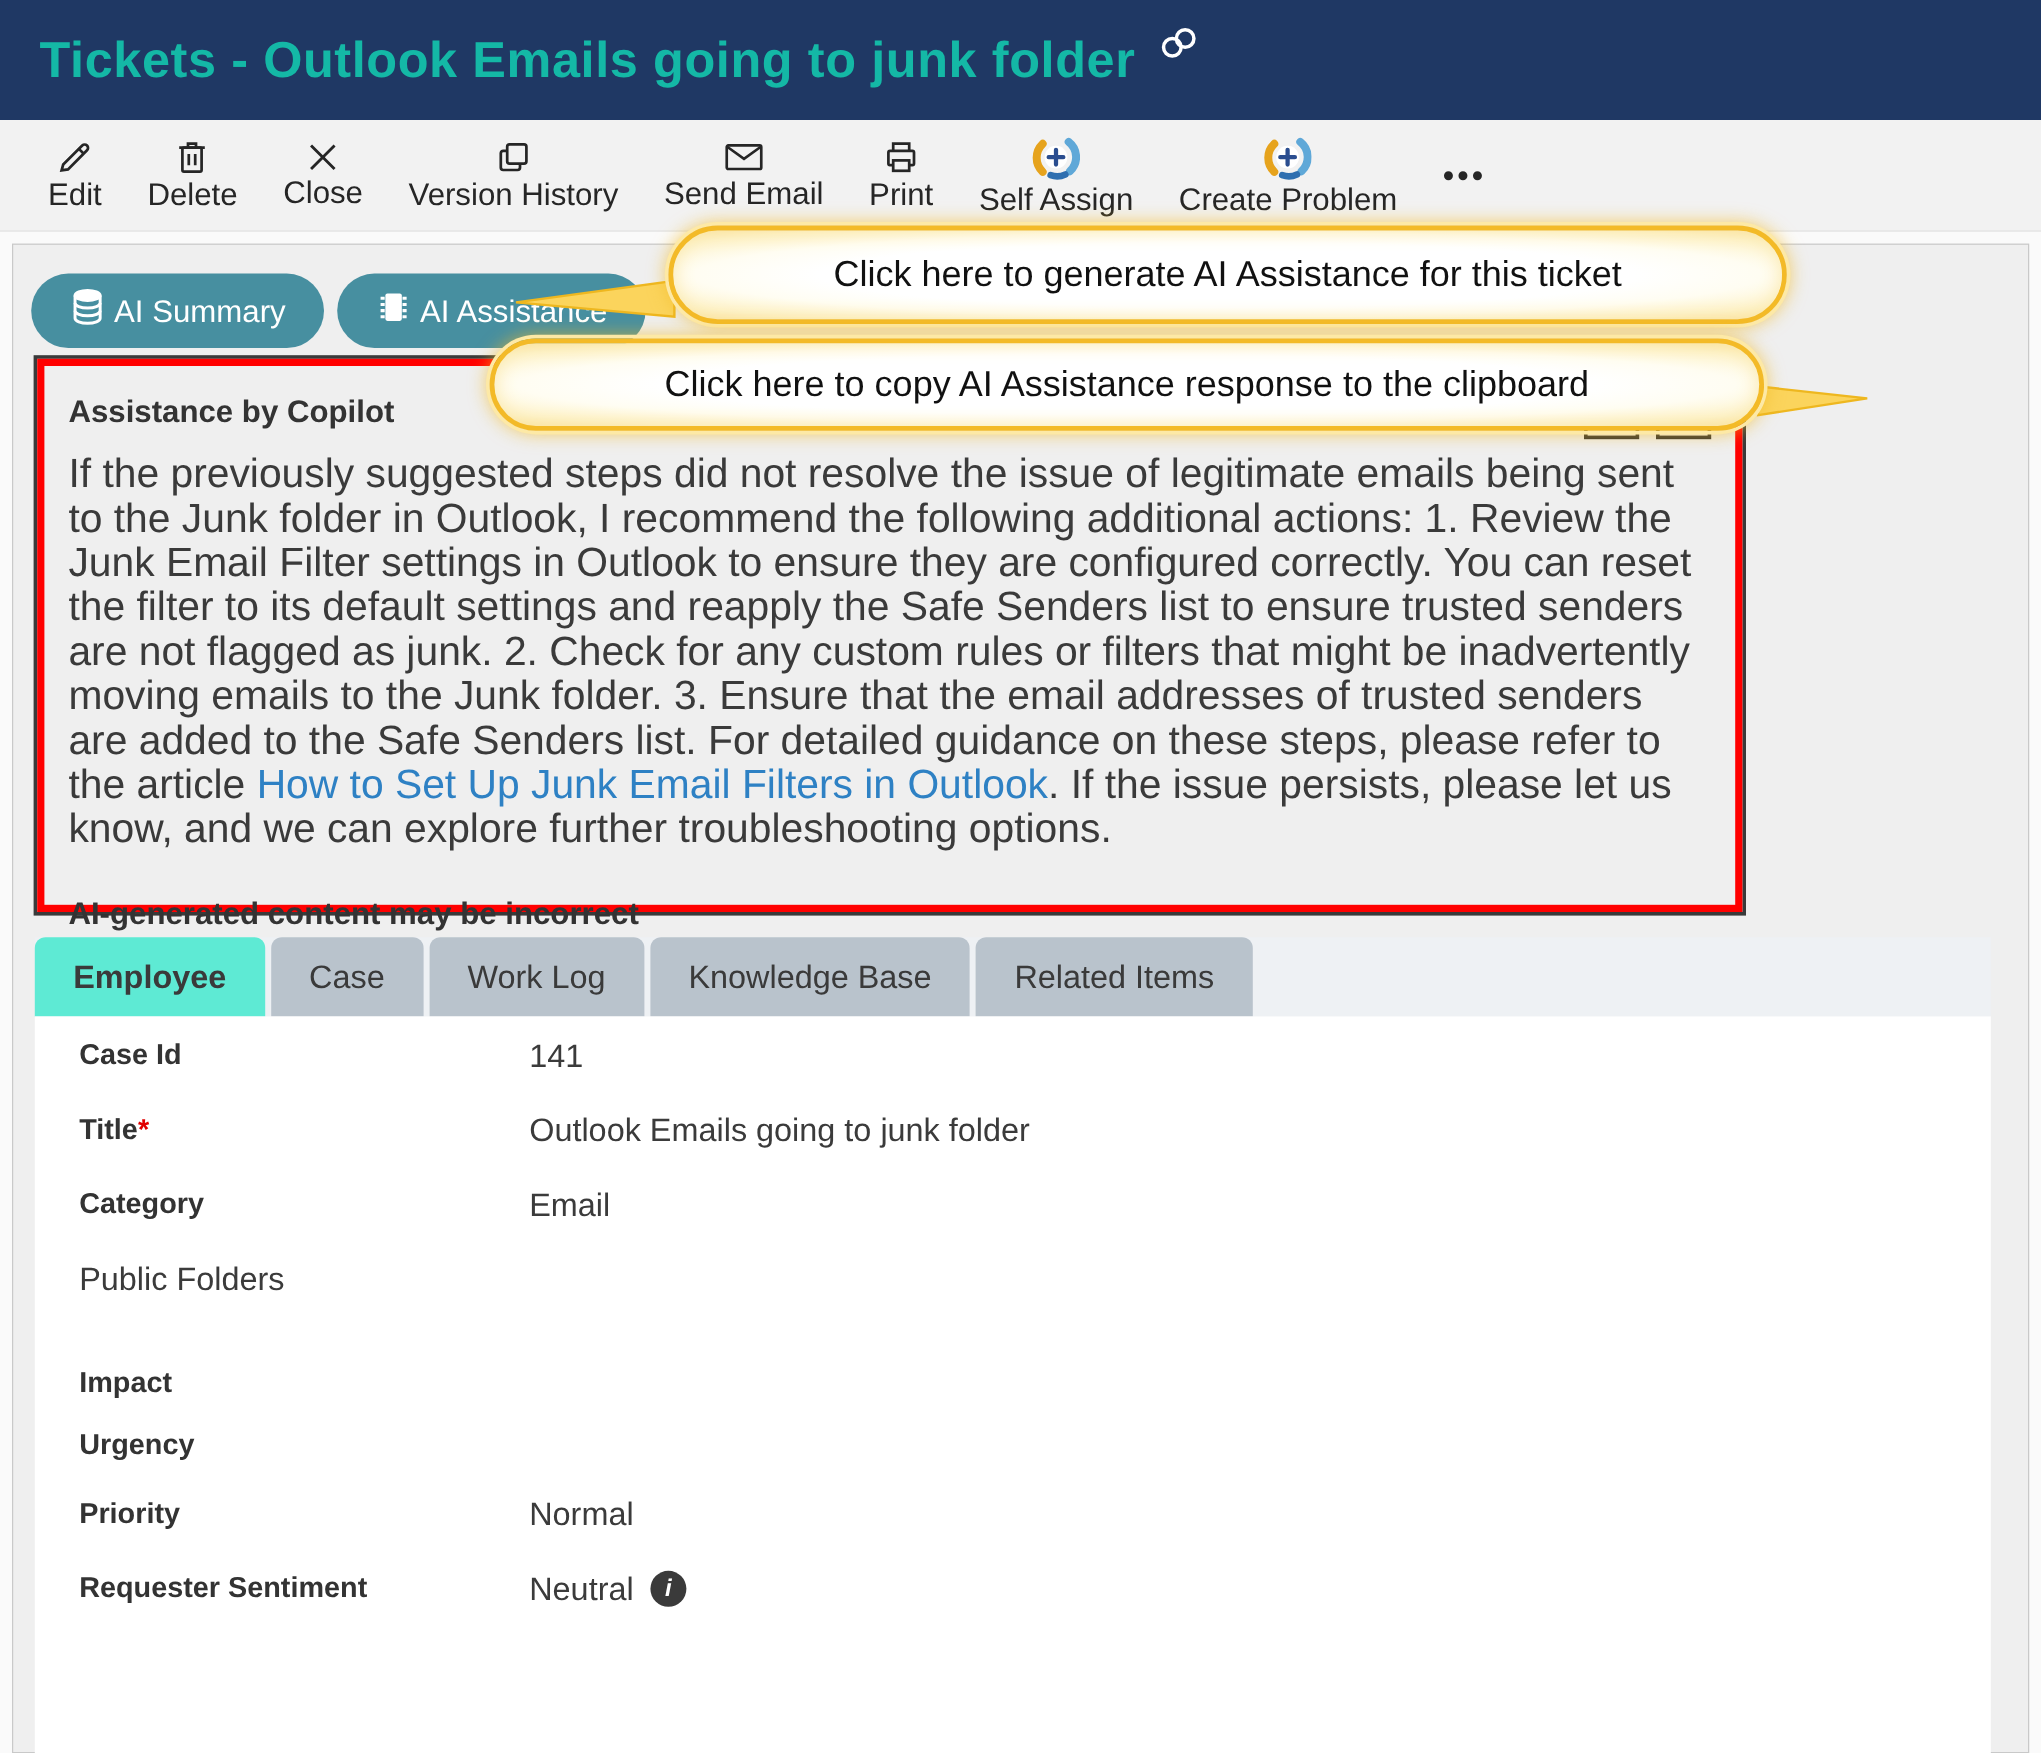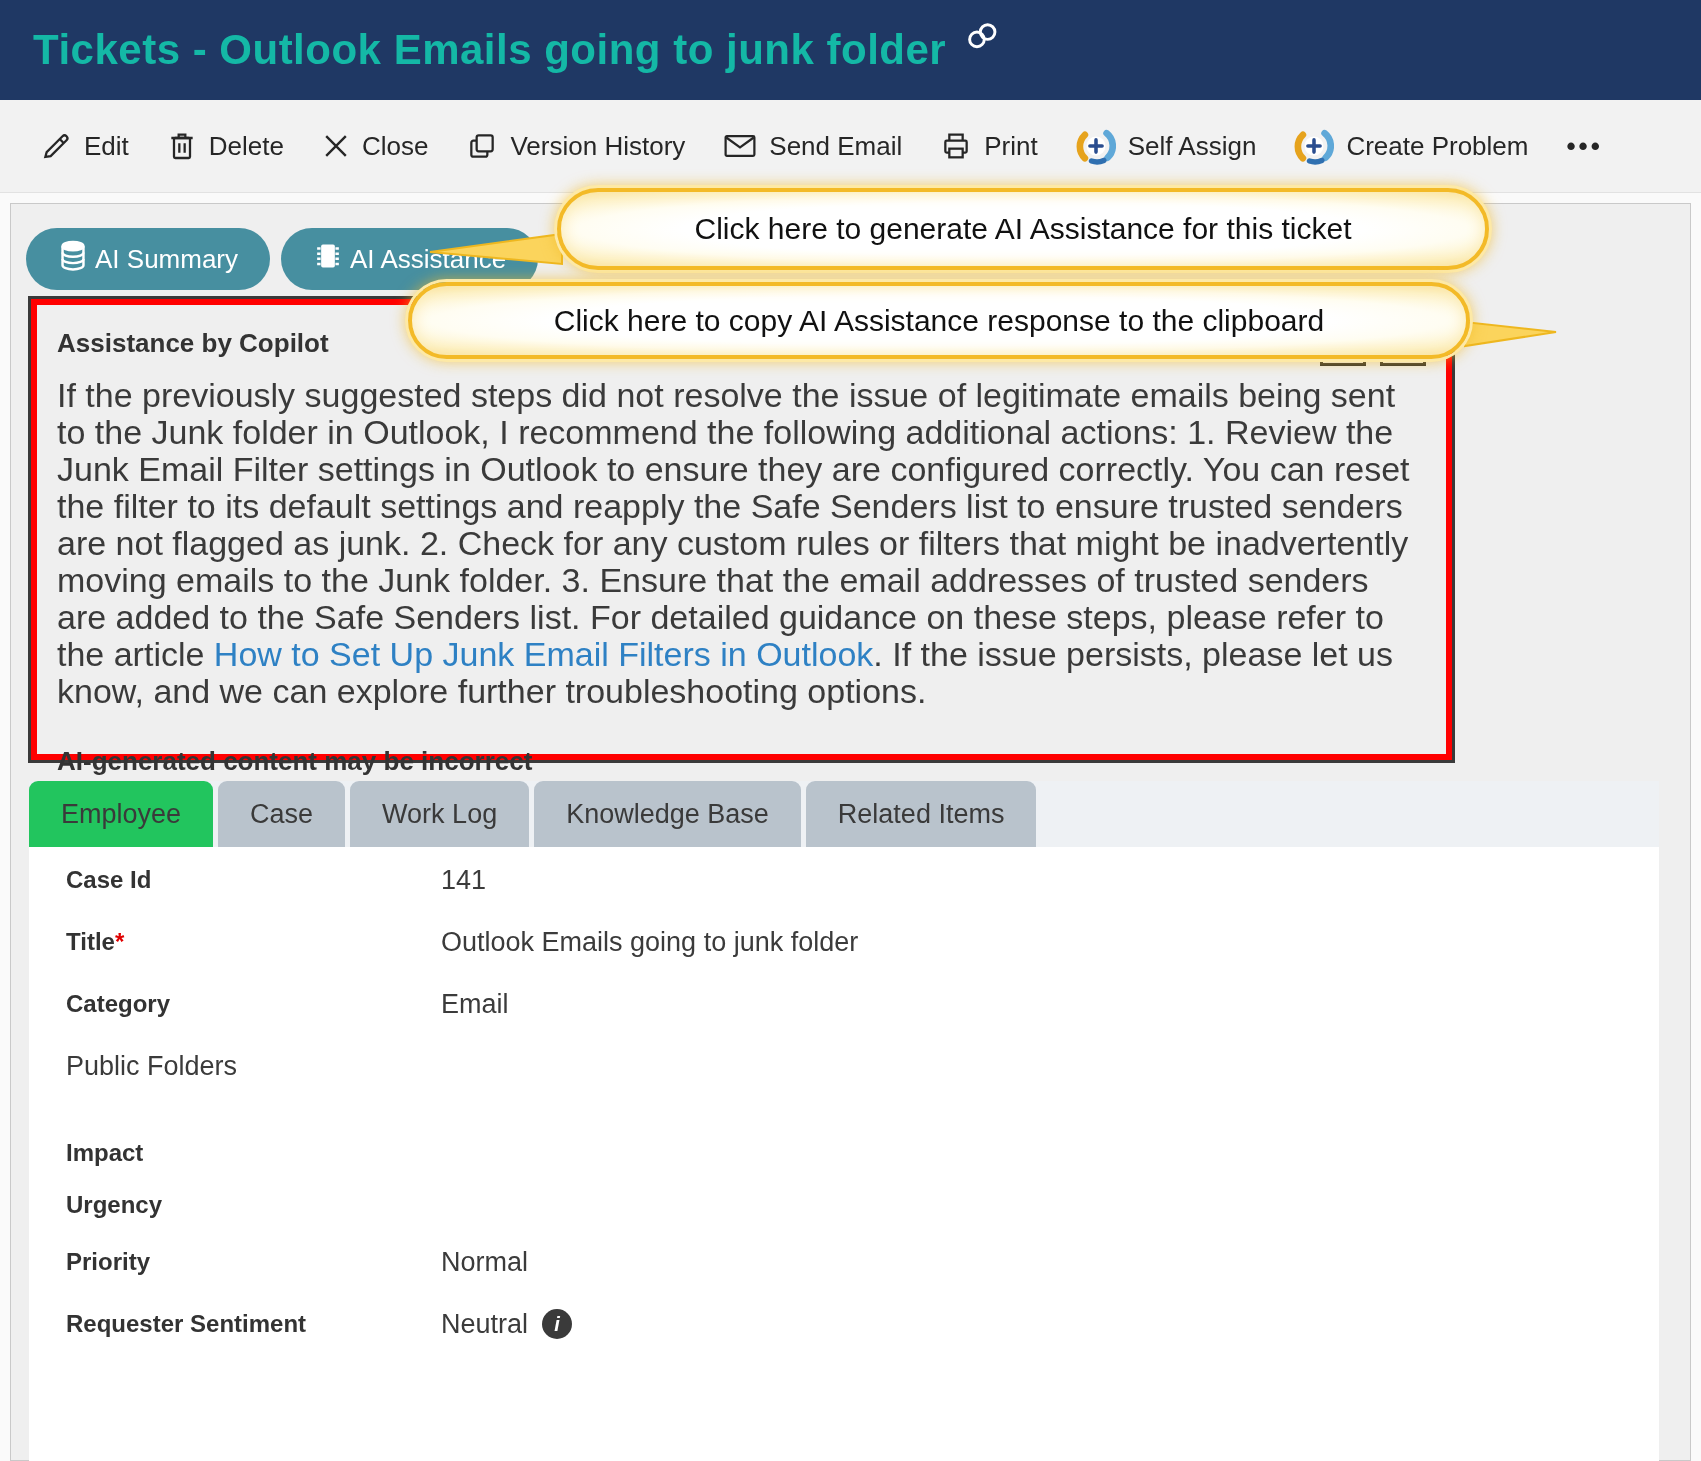--- a/index.html
+++ b/index.html
@@ -22,21 +22,21 @@
   }
   .title-link-icon { margin-left:18px; transform:translateY(-12px); }
 
   
   .toolbar {
     position:absolute; left:0; top:100px; width:1701px; height:93px;
     background:#f2f2f2; border-bottom:1px solid #e2e2e2;
     display:flex; align-items:center; gap:38px; padding-left:40px;
     font-size:26px; color:#262626;
   }
-  .tool { display:flex; align-items:center; gap:12px; cursor:pointer; white-space:nowrap; }
+  .tool { display:flex; align-items:center; cursor:pointer; white-space:nowrap;flex-direction:column; }
   .tool svg { display:block; }
   .more-dots { font-size:26px; font-weight:bold; letter-spacing:3px; cursor:pointer; }
 
   
   .main {
     position:absolute; left:10px; top:203px; width:1681px; height:1258px;
     background:#efefef; border:1px solid #c9c9c9;
   }
 
   
@@ -72,21 +72,21 @@
   
   .tab-strip {
     position:absolute; left:18px; top:577px; width:1630px; height:66px;
     background:#eef1f4; display:flex; gap:5px;
   }
   .tab {
     background:#b9c3cc; color:#3a3a3a; font-size:27px;
     border-radius:9px 9px 0 0; padding:0 32px; line-height:66px;
     cursor:pointer; white-space:nowrap;
   }
-  .tab.active { background:#22c55e; }
+  .tab.active { background:#5eead4;font-weight:bold; }
 
   
   .form-panel {
     position:absolute; left:18px; top:643px; width:1630px; height:615px;
     background:#ffffff; padding-top:2px;
   }
   .frow { display:flex; align-items:center; min-height:62px; padding-left:37px; }
   .frow.short { min-height:52px; }
   .flabel { width:375px; font-size:24px; font-weight:bold; color:#333333; }
   .flabel .req { color:#e00000; }

